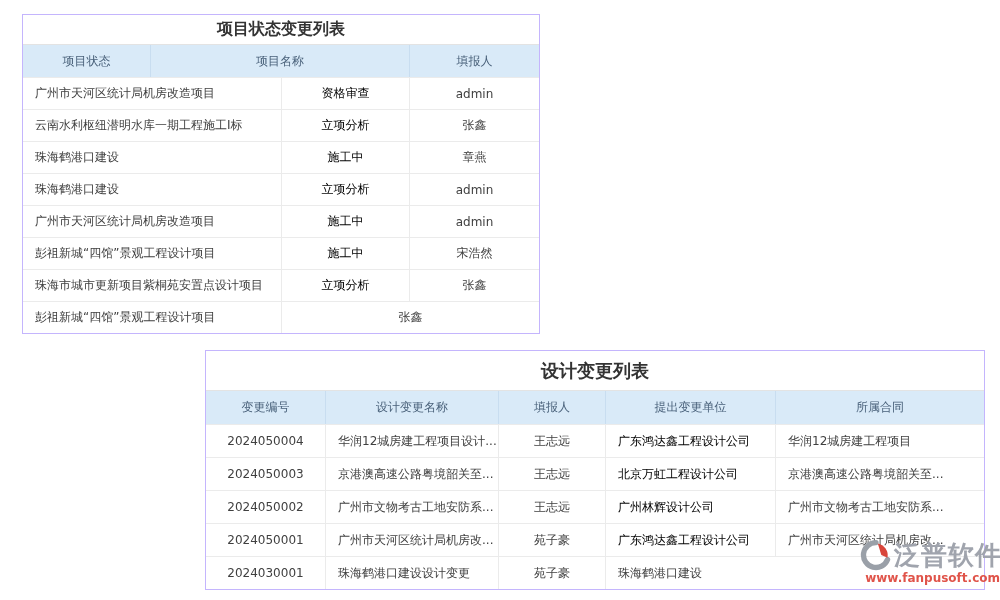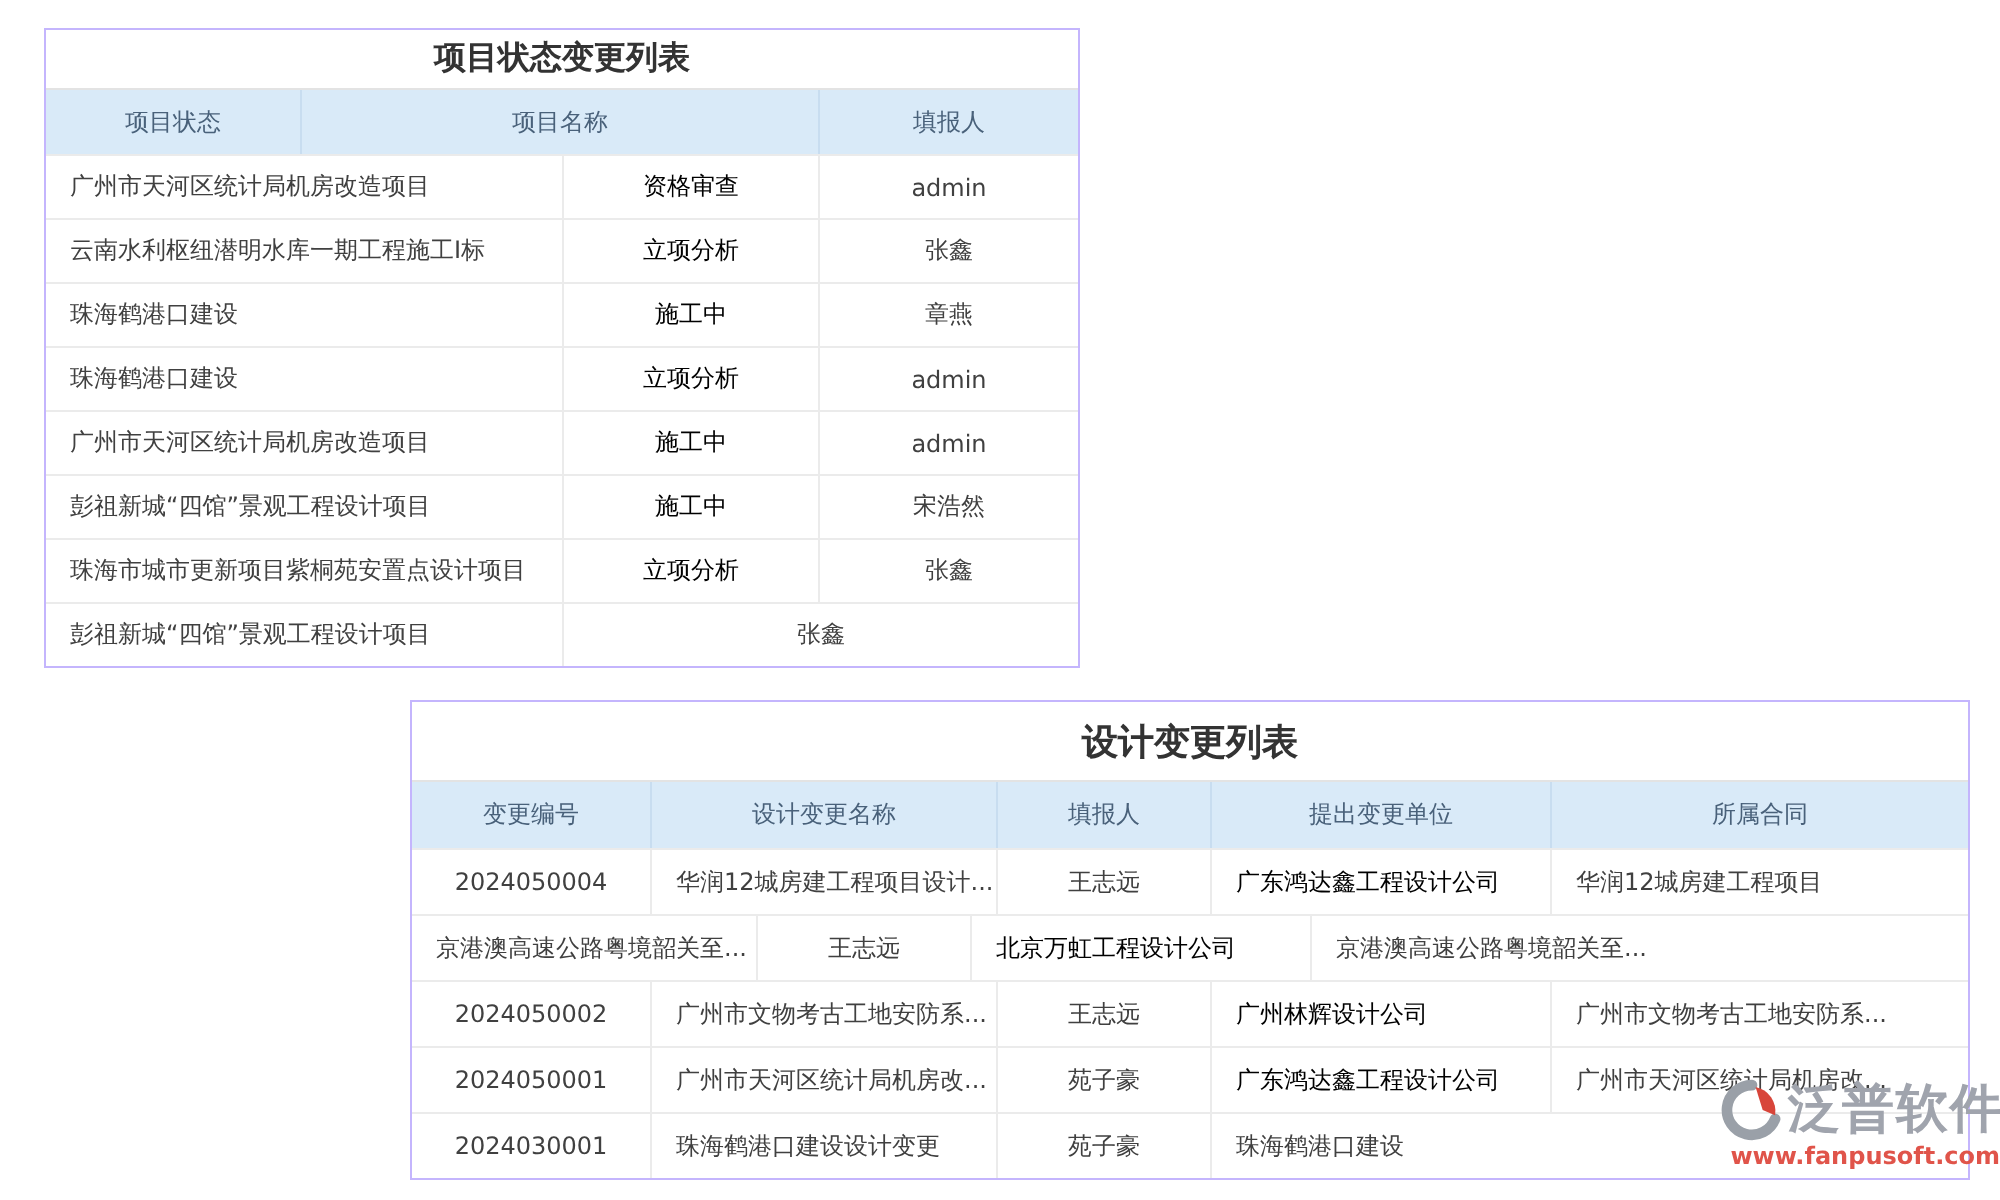--- a/index.html
+++ b/index.html
@@ -148,20 +148,21 @@
     <div class="cell c5">所属合同</div>
   </div>
   <div class="row">
     <div class="cell c1 center link">2024050004</div>
     <div class="cell c2 left link">华润12城房建工程项目设计...</div>
     <div class="cell c3 center link">王志远</div>
     <div class="cell c4 left txt">广东鸿达鑫工程设计公司</div>
     <div class="cell c5 left link">华润12城房建工程项目</div>
   </div>
   <div class="row">
+    <div class="cell c1 center link">2024050003</div>
     <div class="cell c2 left link">京港澳高速公路粤境韶关至...</div>
     <div class="cell c3 center link">王志远</div>
     <div class="cell c4 left txt">北京万虹工程设计公司</div>
     <div class="cell c5 left link">京港澳高速公路粤境韶关至...</div>
   </div>
   <div class="row">
     <div class="cell c1 center link">2024050002</div>
     <div class="cell c2 left link">广州市文物考古工地安防系...</div>
     <div class="cell c3 center link">王志远</div>
     <div class="cell c4 left txt">广州林辉设计公司</div>

